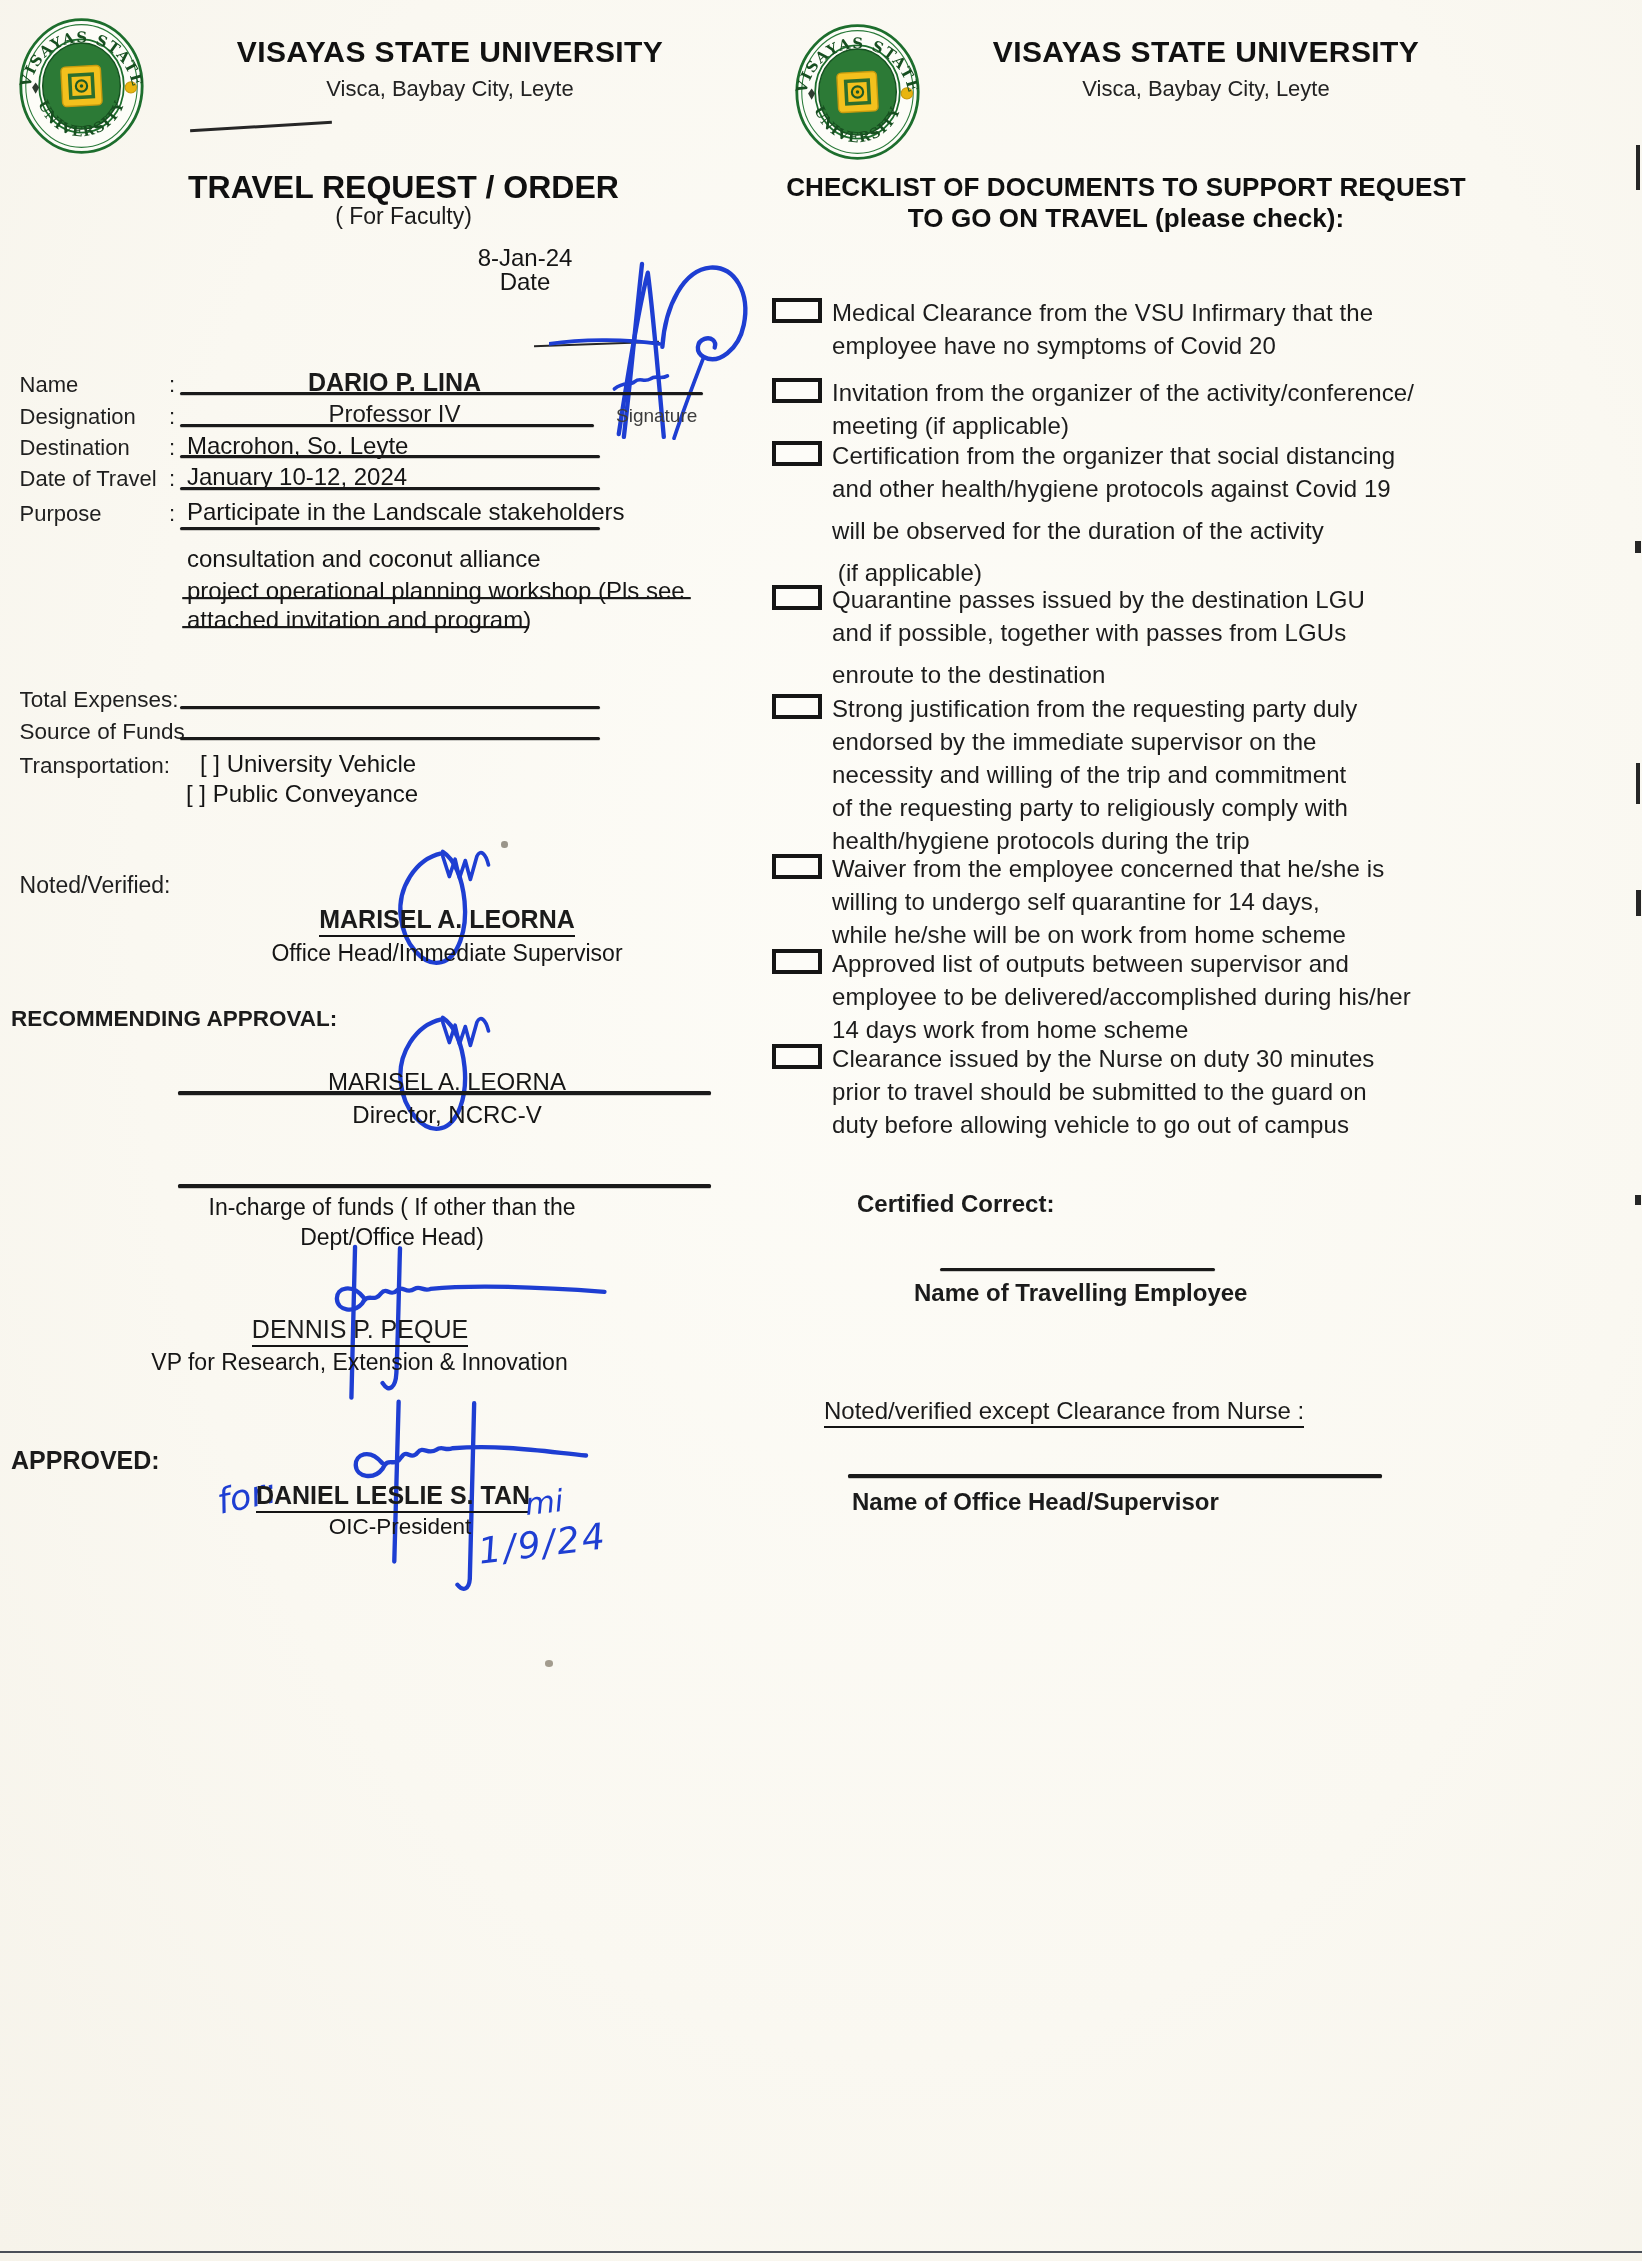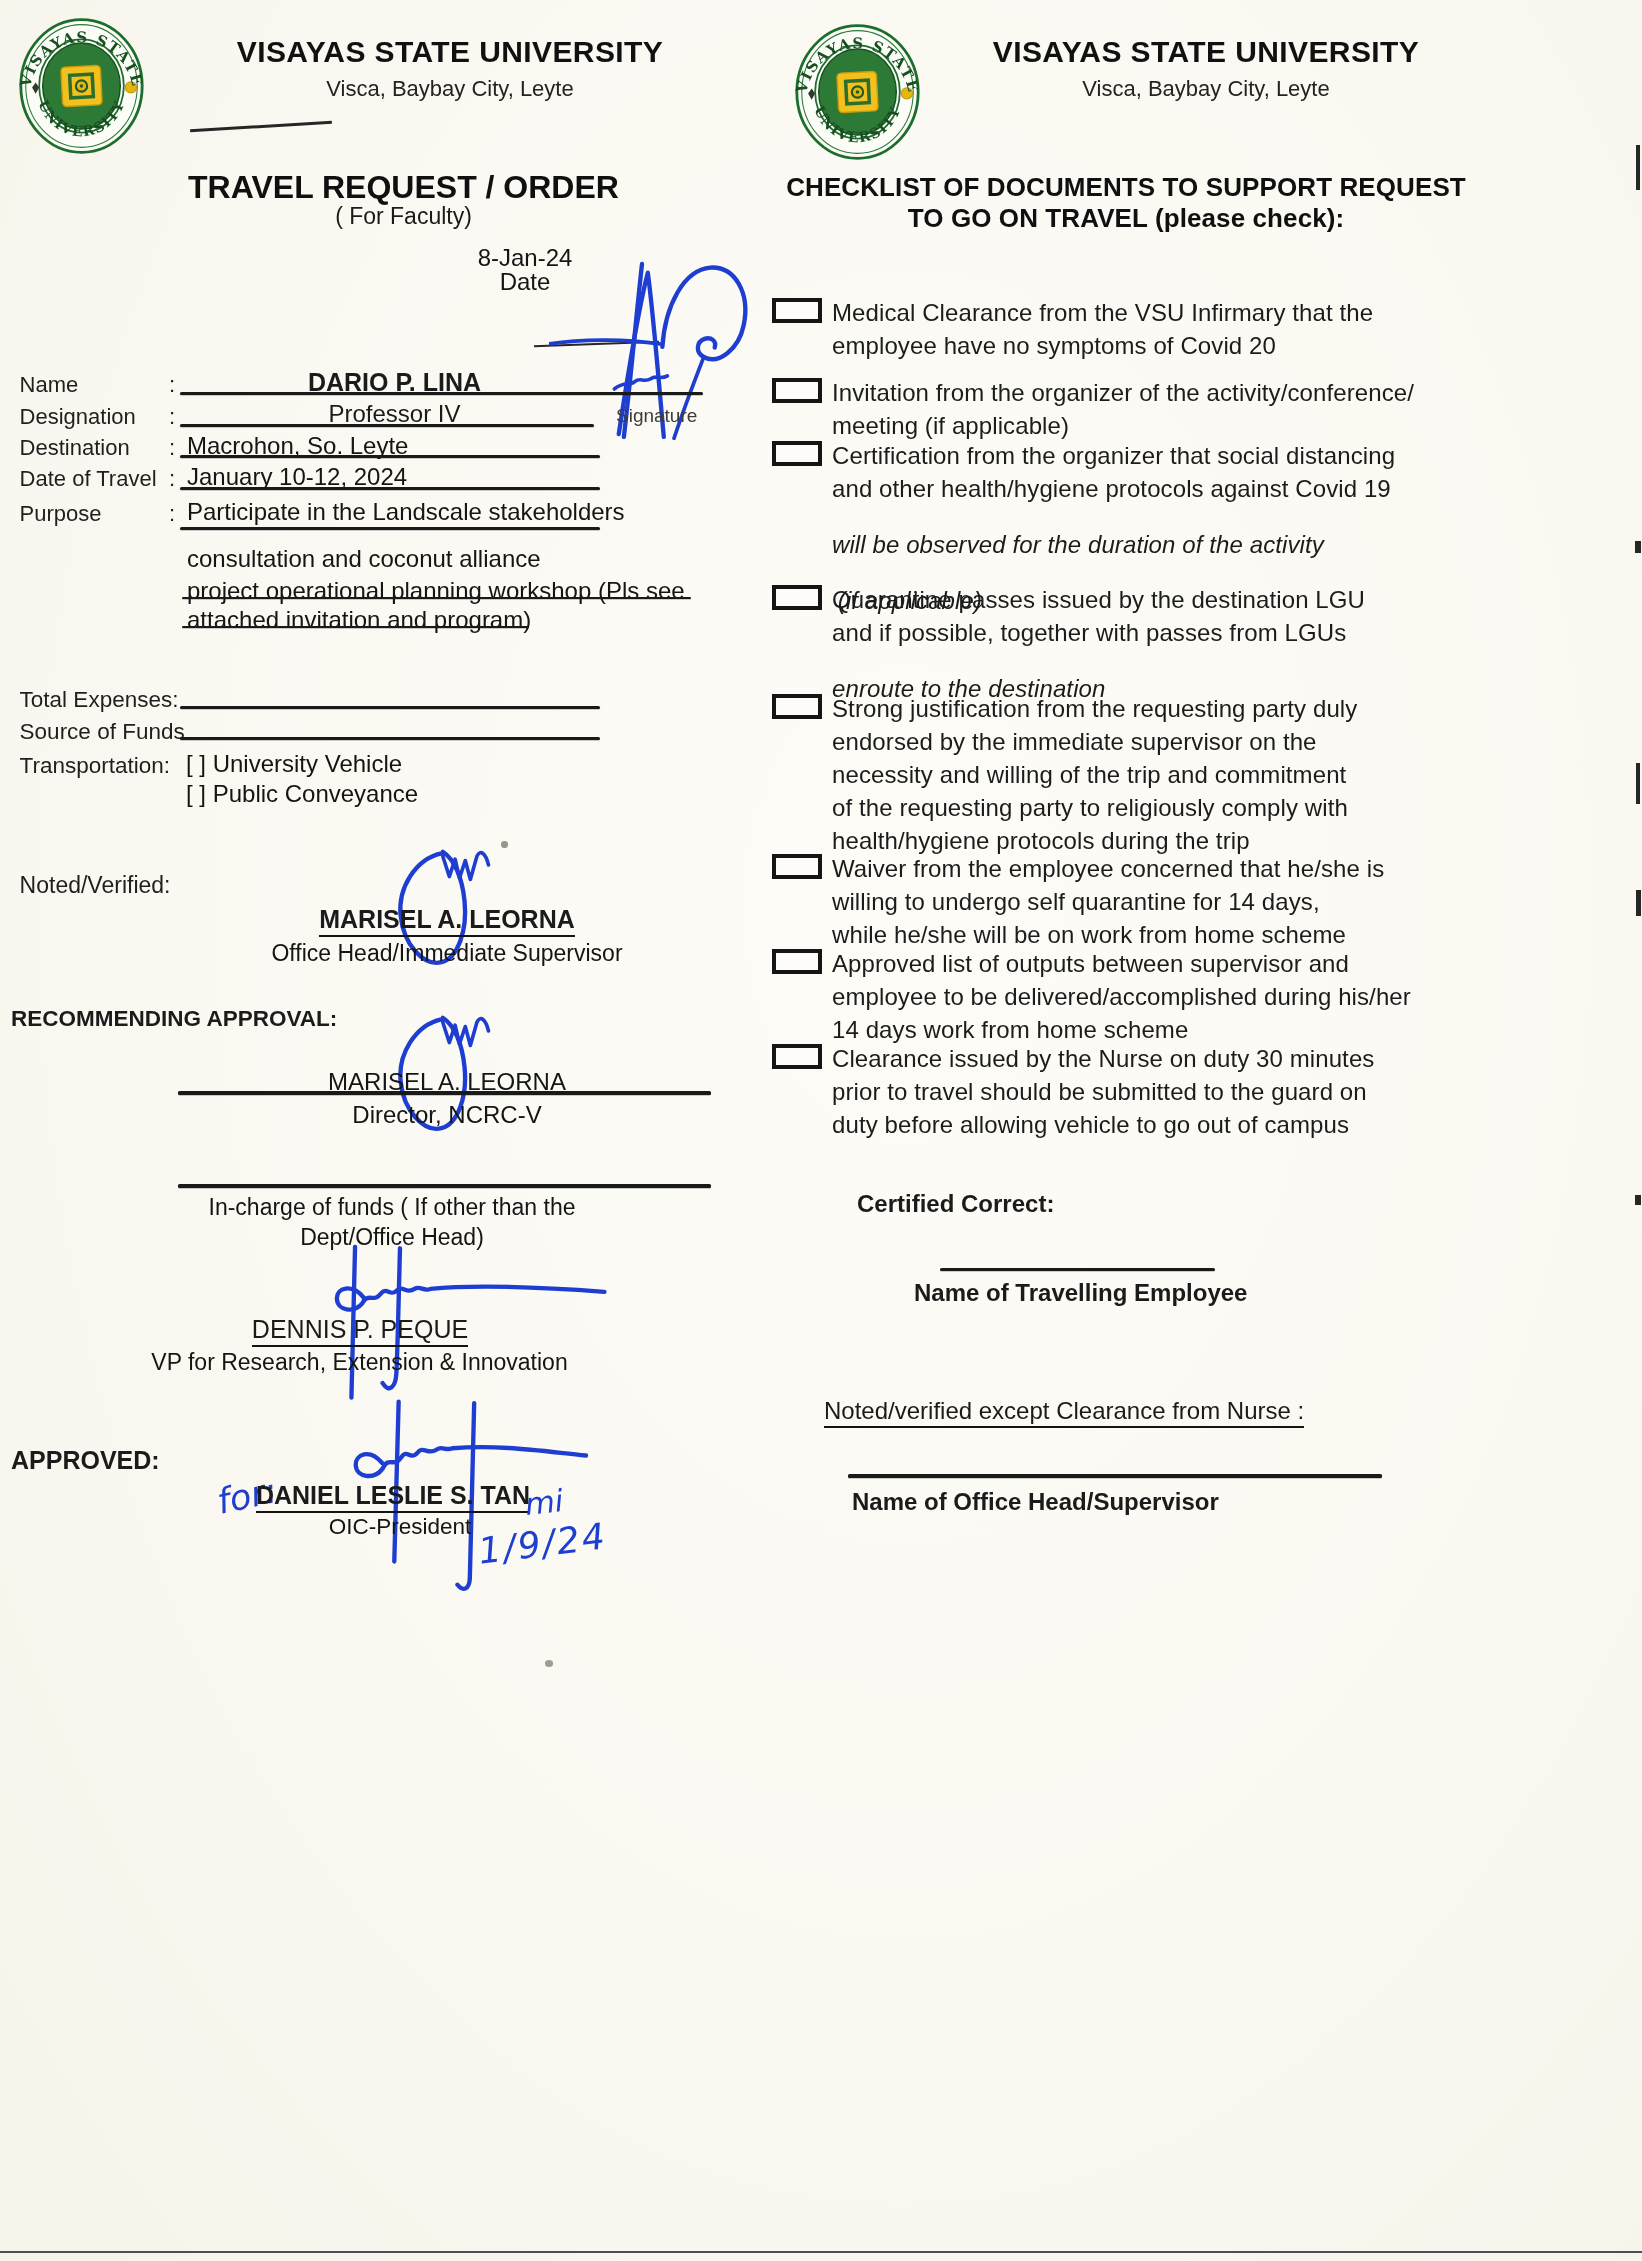--- a/index.html
+++ b/index.html
@@ -20,21 +20,21 @@
   .form-sub{font-size:23px;}
   .lbl{font-size:22px;color:#1f1f1f;}
   .val{font-size:24px;color:#151515;}
   .val-c{position:absolute;left:180px;width:429px;text-align:center;font-size:24px;}
   .uline{border-bottom:2.9px solid #141414;padding-bottom:2.2px;}
   .sig-label{font-size:19px;color:#3c3c3c;}
   .chk-title{font-weight:bold;font-size:26px;color:#101010;letter-spacing:0.1px;}
   .check-item{position:absolute;left:772px;width:843px;}
   .cbx{position:absolute;left:0;top:1.5px;width:42px;height:17.4px;border:4.4px solid #151515;background:#fdfcf8;display:block;}
   .cl-lines{margin-left:60px;font-size:24px;line-height:33px;letter-spacing:0.1px;color:#1c1c1c;}
-  .gap{margin-top:23px;font-style:italic;}
+  .gap{margin-top:9px;}
   .hand{color:#1e3ed2;font-family:"DejaVu Sans",sans-serif;font-style:italic;}
   .ink path{stroke:#1e3ed2;fill:none;stroke-linecap:round;stroke-linejoin:round;}
   .artifact{position:absolute;background:#262626;}
   .speck{position:absolute;border-radius:50%;}
   .logo-svg{position:absolute;width:127px;height:140px;}
 </style>
 </head>
 <body>
 
 <div class="page">
@@ -114,21 +114,21 @@
   <div class="abs val" style="left:187px;top:577px;">project operational planning workshop (Pls see</div>
   <div class="line" style="left:182px;top:597px;width:509px;height:2.2px;"></div>
   <div class="abs val" style="left:187px;top:606px;">attached invitation and program)</div>
   <div class="line" style="left:182px;top:626px;width:347px;height:2.2px;"></div>
 
   <div class="abs lbl" style="left:19.6px;top:687px;font-size:22.5px;">Total Expenses:</div>
   <div class="line" style="left:180px;top:706px;width:420px;"></div>
   <div class="abs lbl" style="left:19.6px;top:719px;font-size:22.5px;">Source of Funds</div>
   <div class="line" style="left:180px;top:737px;width:420px;"></div>
   <div class="abs lbl" style="left:19.6px;top:753px;font-size:22.5px;">Transportation:</div>
-  <div class="abs val" style="left:186px;top:750px;">[ ] University Vehicle</div>
+  <div class="abs val" style="left:200px;top:750px;">[ ] University Vehicle</div>
   <div class="abs val" style="left:186px;top:780px;">[ ] Public Conveyance</div>
 
   <div class="abs lbl" style="left:19.6px;top:872px;font-size:23px;">Noted/Verified:</div>
   <svg class="abs ink" style="left:360px;top:843px;width:167px;height:131px;" viewBox="0 0 230 180">
     <path d="M 112 14 C 76 22, 52 62, 56 100 C 60 140, 88 170, 112 164 C 135 158, 148 120, 144 80 C 141 48, 130 22, 114 12" stroke-width="6"></path>
     <path d="M 114 18 L 123 46 L 131 22 L 137 48 L 145 24 L 152 50 L 161 18 C 166 8, 173 14, 177 30" stroke-width="5"></path>
   </svg>
   <div class="abs c" style="left:276px;top:905px;width:342px;">
     <span class="b uline" style="font-size:25px;">MARISEL A. LEORNA</span>
   </div>

